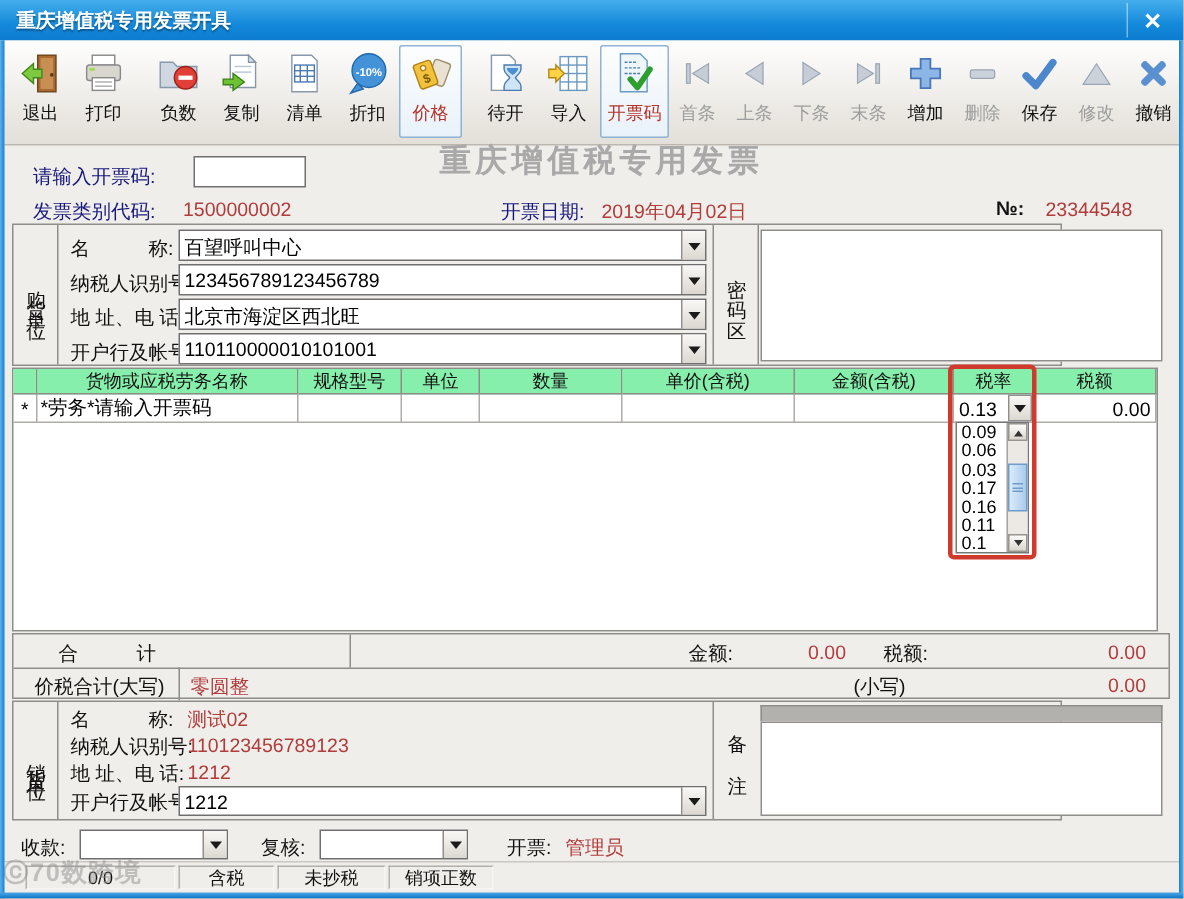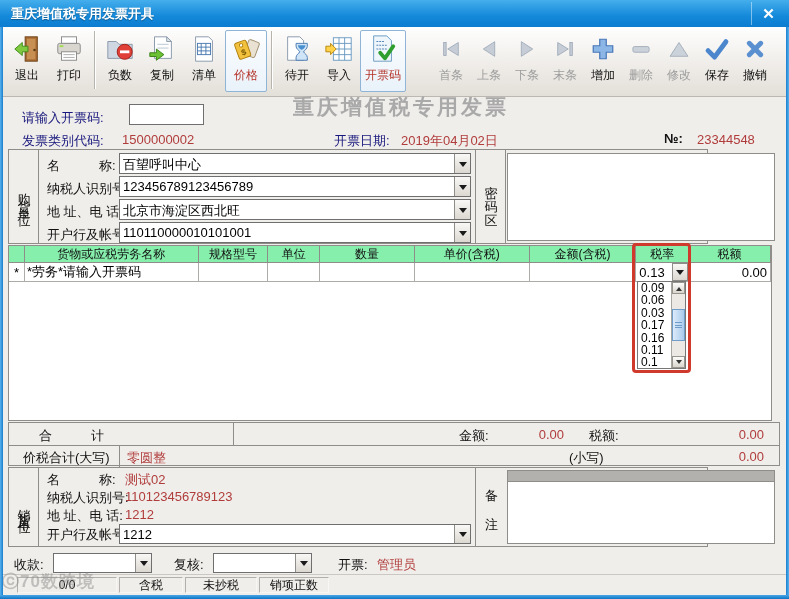--- a/index.html
+++ b/index.html
@@ -182,20 +182,30 @@
             <path d="M7 3 h14 l4 4 v22 h-18 z" fill="#fff" stroke="#8898aa"></path>
             <rect x="9" y="10" width="14" height="12" fill="#fff" stroke="#4a7ab0"></rect>
             <line x1="9" y1="14" x2="23" y2="14" stroke="#4a7ab0"></line>
             <line x1="9" y1="18" x2="23" y2="18" stroke="#4a7ab0"></line>
             <line x1="13" y1="10" x2="13" y2="22" stroke="#4a7ab0"></line>
             <line x1="18" y1="10" x2="18" y2="22" stroke="#4a7ab0"></line>
           </svg>
       </span>
       <span class="tlabel">清单</span>
     </div>
+    <div class="tbtn">
+      <span class="ticon">
+        <svg viewBox="0 0 32 32" width="30" height="30">
+            <circle cx="17" cy="14" r="12" fill="#4493d8" stroke="#2268aa"></circle>
+            <path d="M9 23 l-5 7 9-3 z" fill="#4493d8" stroke="#2268aa"></path>
+            <text x="17" y="17.5" font-size="8" font-weight="bold" fill="#fff" text-anchor="middle">-10%</text>
+          </svg>
+      </span>
+      <span class="tlabel">折扣</span>
+    </div>
     <div class="tbtn hl">
       <span class="ticon">
         <svg viewBox="0 0 32 32" width="30" height="30">
             <g transform="rotate(20 22 16)">
               <rect x="16" y="7" width="12" height="17" rx="2" fill="#e9e1d2" stroke="#a09070"></rect>
             </g>
             <g transform="rotate(-20 12 17)">
               <rect x="6" y="8" width="13" height="18" rx="2" fill="#f2c23e" stroke="#b08010"></rect>
               <circle cx="12.5" cy="12" r="1.8" fill="#fff" stroke="#b08010"></circle>
               <text x="12.5" y="23" font-size="9" font-weight="bold" fill="#7a5a00" text-anchor="middle">$</text>
@@ -285,35 +295,35 @@
       <span class="tlabel">增加</span>
     </div>
     <div class="tbtn nav disabled">
       <span class="ticon">
         <svg viewBox="0 0 32 32" width="26" height="26">
             <rect x="6" y="13" width="20" height="7" rx="2" fill="#ccd2da" stroke="#9aa6b4"></rect>
           </svg>
       </span>
       <span class="tlabel">删除</span>
     </div>
+    <div class="tbtn nav">
+      <span class="ticon">
+        <svg viewBox="0 0 32 32" width="26" height="26">
+            <path d="M5 18 l8 8 L27 7" stroke="#4c86cc" stroke-width="6" fill="none" stroke-linecap="round" stroke-linejoin="round"></path>
+          </svg>
+      </span>
+      <span class="tlabel">保存</span>
+    </div>
     <div class="tbtn nav disabled">
       <span class="ticon">
         <svg viewBox="0 0 32 32" width="26" height="26">
             <path d="M16 8 L27 25 H5 z" fill="#ccd2da" stroke="#9aa6b4"></path>
           </svg>
       </span>
       <span class="tlabel">修改</span>
-    </div>
-    <div class="tbtn nav">
-      <span class="ticon">
-        <svg viewBox="0 0 32 32" width="26" height="26">
-            <path d="M5 18 l8 8 L27 7" stroke="#4c86cc" stroke-width="6" fill="none" stroke-linecap="round" stroke-linejoin="round"></path>
-          </svg>
-      </span>
-      <span class="tlabel">保存</span>
     </div>
     <div class="tbtn nav">
       <span class="ticon">
         <svg viewBox="0 0 32 32" width="26" height="26">
             <g stroke="#5a8fd0" stroke-width="6" stroke-linecap="round">
               <line x1="9" y1="9" x2="23" y2="23"></line>
               <line x1="23" y1="9" x2="9" y2="23"></line>
             </g>
           </svg>
       </span>

